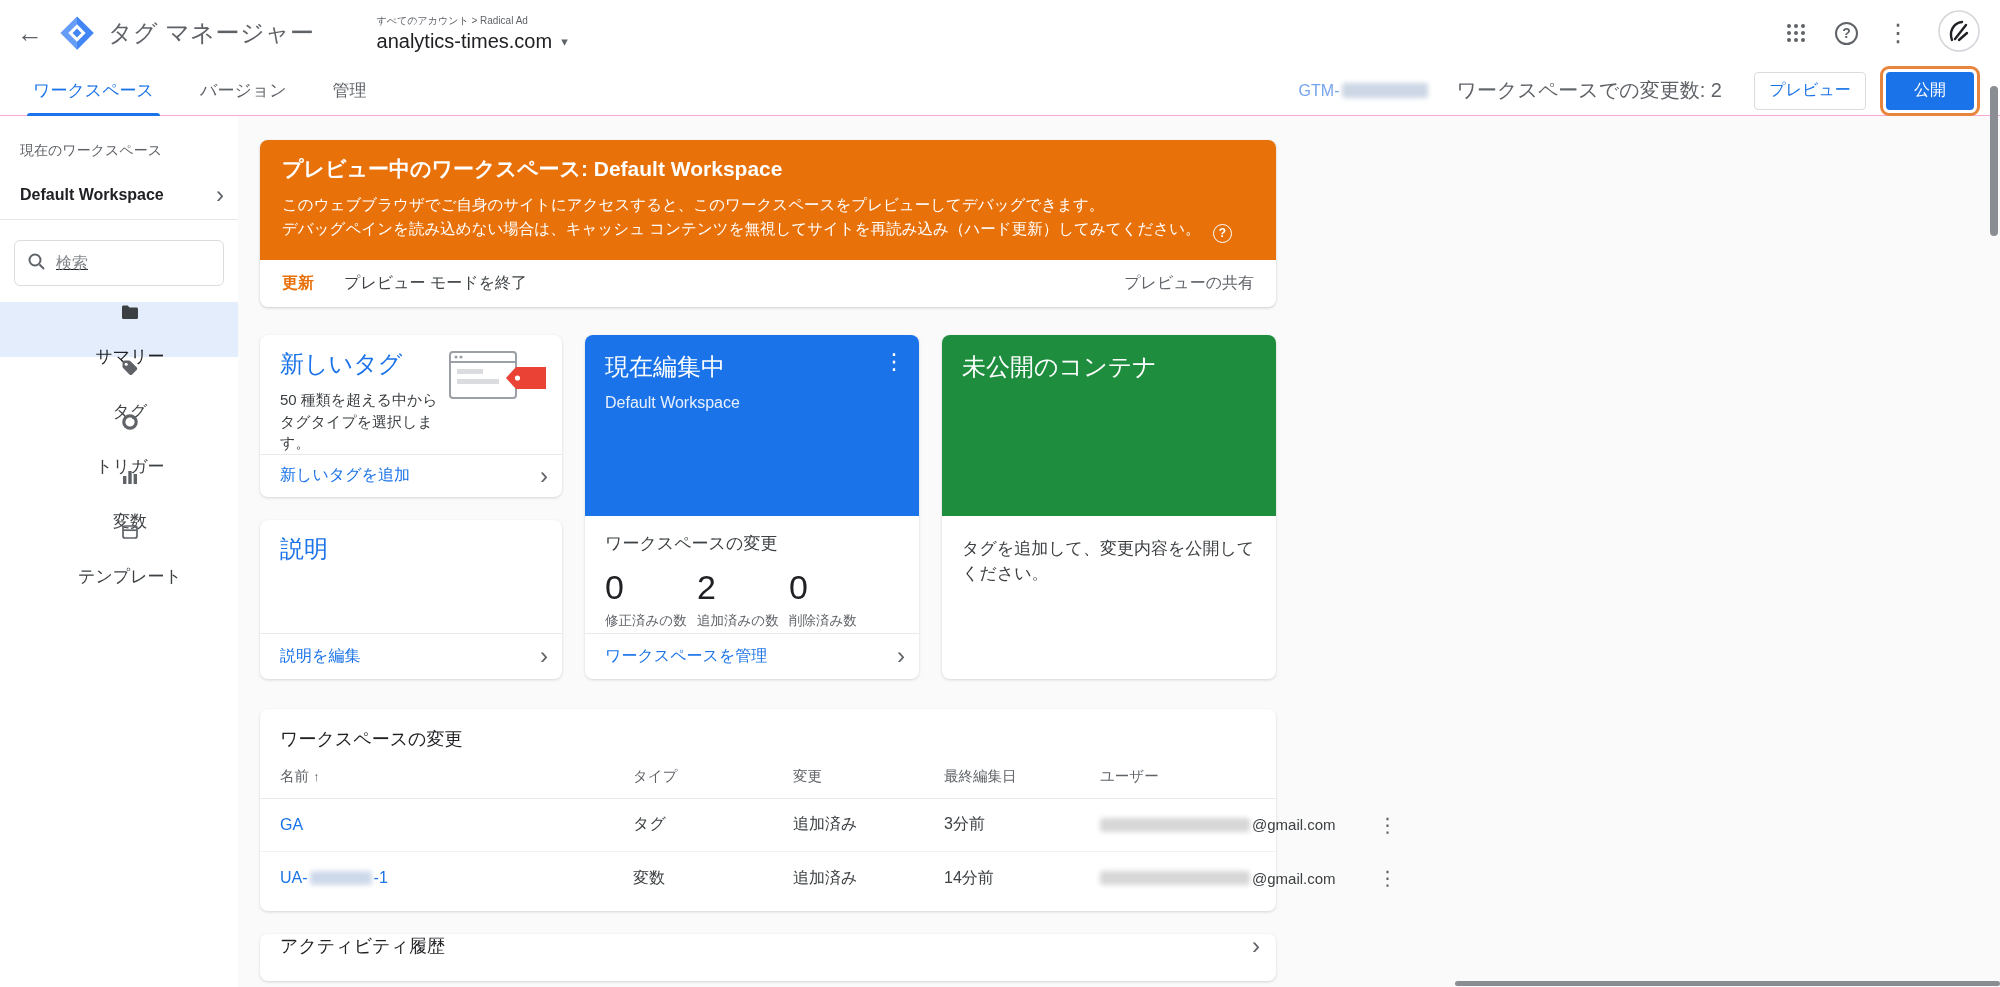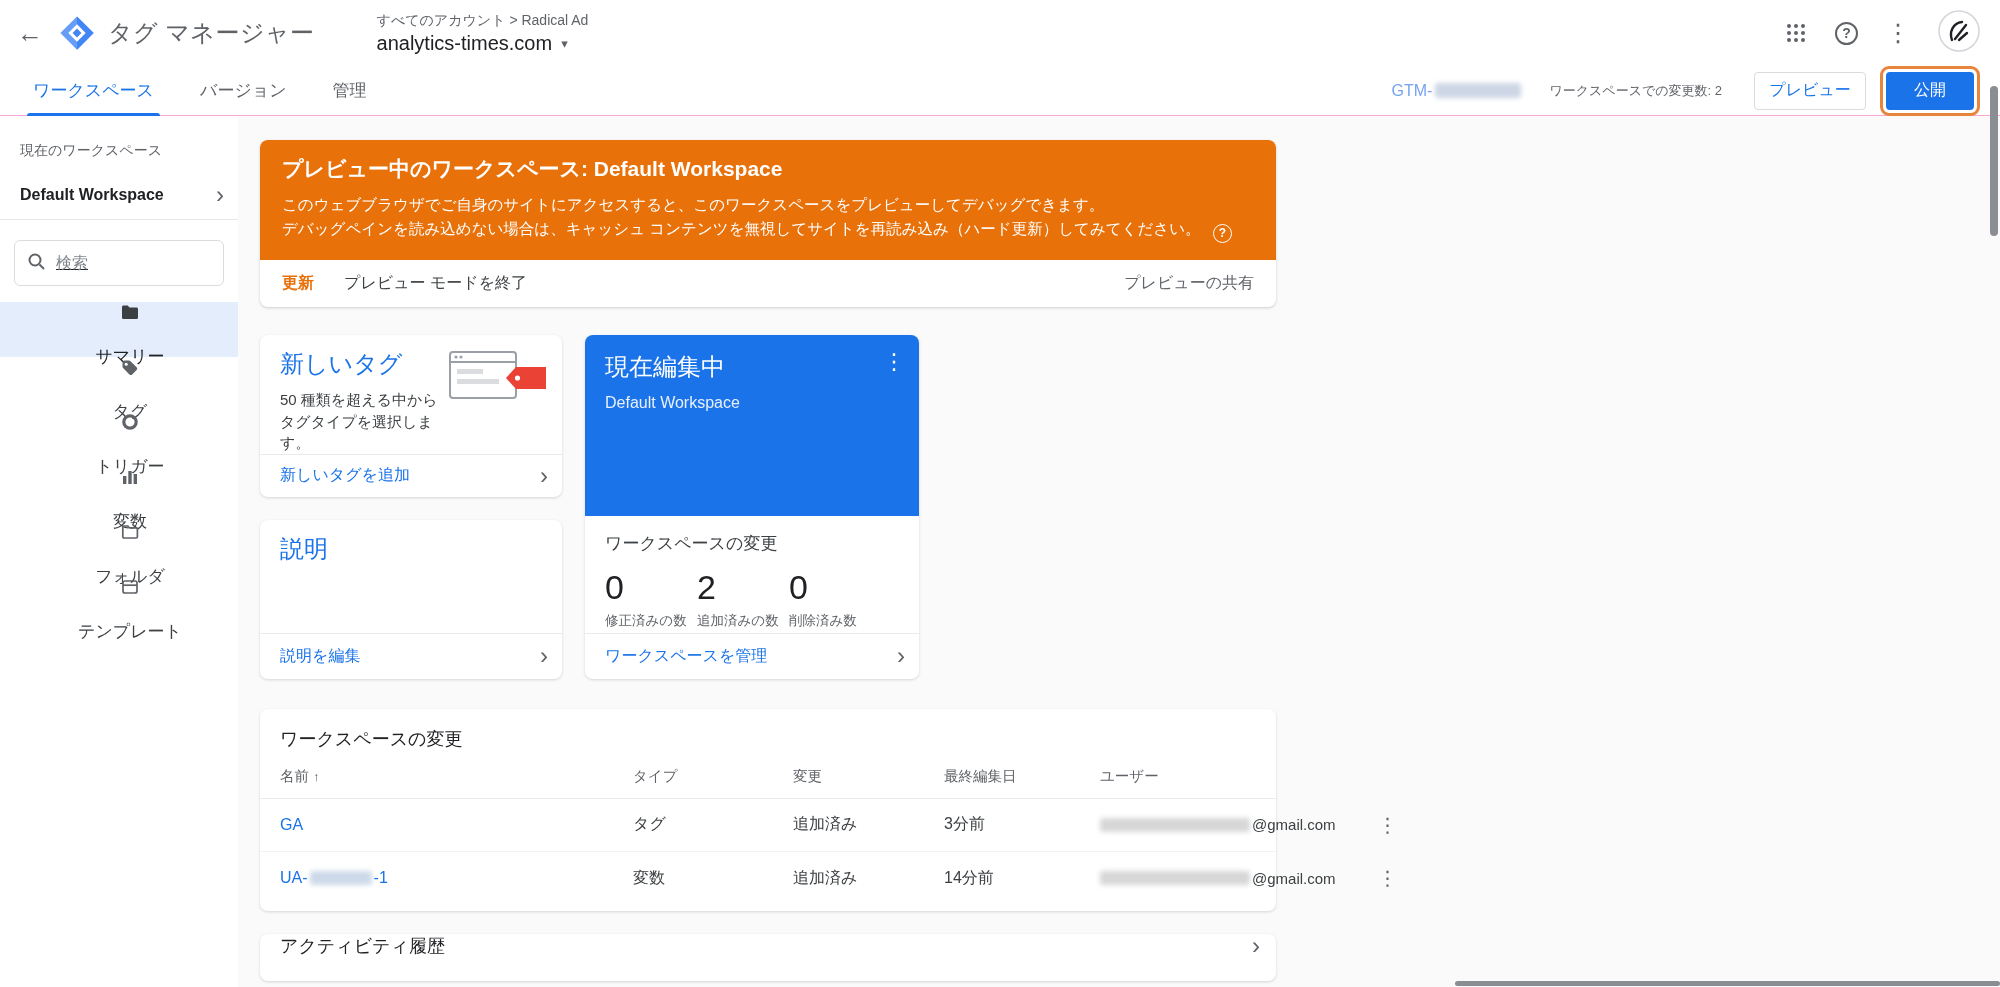--- a/index.html
+++ b/index.html
@@ -10,41 +10,41 @@
     color: #202124; background: #fff; overflow: hidden; position: relative;
   }
   .page { width: 2000px; height: 987px; position: relative; overflow: hidden; }
 
   
   .topbar { height: 66px; display: flex; align-items: center; padding: 0 20px 0 8px; background:#fff; }
   .back-btn { width: 44px; height: 44px; border: none; background: none; font-size: 26px; color: #5f6368; cursor: pointer; }
   .logo { margin: 0 12px 0 6px; display: flex; align-items: center; }
   .app-title { font-size: 24px; color: #5f6368; letter-spacing: .5px; white-space: nowrap; }
   .account { margin-left: 62px; display: flex; flex-direction: column; justify-content: center; }
-  .breadcrumb { font-size: 14px; color: #5f6368; }
+  .breadcrumb { font-size: 10px; color: #5f6368; }
   .container-row { display: flex; align-items: center; gap: 9px; margin-top: 2px; cursor: pointer; }
   .container-name { font-size: 20px; color: #202124; }
   .caret { font-size: 13px; color: #5f6368; }
   .top-icons { margin-left: auto; display: flex; align-items: center; gap: 28px; }
   .icon-btn { background: none; border: none; color: #5f6368; cursor: pointer; display: flex; align-items: center; justify-content: center; }
   .more-glyph { font-size: 24px; color: #5f6368; }
   .help-circle { width: 23px; height: 23px; border: 2px solid #5f6368; border-radius: 50%;
     display: inline-flex; align-items: center; justify-content: center; font-size: 14px; font-weight: bold; color: #5f6368; }
   .avatar-wrap { cursor: pointer; }
 
   
   .tabbar { height: 50px; display: flex; align-items: center; padding: 0 20px 0 33px; border-bottom: 1px solid #f9a8d4; background: #fff; }
   .tab { font-size: 17px; color: #5f6368; margin-right: 46px; height: 50px; line-height: 50px; cursor: pointer; position: relative; white-space: nowrap; }
   .tab.active { color: #1a73e8; }
   .tab.active::after { content:""; position: absolute; left: -6px; right: -6px; bottom: 0; height: 3px; background: #1a73e8; border-radius: 3px 3px 0 0; }
   .tab-right { margin-left: auto; display: flex; align-items: center; }
   .gtm-id { display: flex; align-items: center; font-size: 16px; color: #76a4ec; cursor: pointer; }
   .blur-chip { display: inline-block; border-radius: 3px; filter: blur(2.5px); }
   .gtm-blur { width: 86px; height: 15px; background: #ccd6e4; margin-left: 3px; }
-  .changes-count { font-size: 13px; color: #5f6368; margin-left: 28px; white-space: nowrap; }
+  .changes-count { font-size: 20px; color: #5f6368; margin-left: 28px; white-space: nowrap; }
   .btn-preview { margin-left: 32px; width: 112px; height: 38px; border: 1px solid #dadce0; border-radius: 4px;
     background: #fff; color: #1a73e8; font-size: 16px; cursor: pointer; }
   .publish-ring { margin-left: 14px; border: 3px solid #e8853d; border-radius: 9px; padding: 3px; }
   .btn-publish { width: 88px; height: 38px; background: #1a73e8; border: none; border-radius: 4px; color: #fff; font-size: 16px; cursor: pointer; }
 
   
   .body-row { display: flex; height: 871px; }
   .sidebar { width: 238px; background: #fff; flex-shrink: 0; }
   .sb-label { margin: 26px 0 10px 20px; font-size: 14px; color: #5f6368; }
   .ws-row { height: 50px; display: flex; align-items: center; padding: 0 14px 0 20px; border-bottom: 1px solid #e4e6e8; cursor: pointer; }
@@ -251,28 +251,20 @@
               <rect x="3" y="9" width="3.4" height="8"></rect>
                 <rect x="8.3" y="4" width="3.4" height="13"></rect>
                 <rect x="13.6" y="7" width="3.4" height="10"></rect>
             </svg>
           </span>
           <span>変数</span>
         </div>
         <div class="menu-item">
           <span>
             <svg width="20" height="20" viewBox="0 0 20 20" fill="none" stroke="#5f6368" stroke-width="1.7">
-              <path d="M2.8 5.2c0-.7.5-1.2 1.2-1.2h3.8l1.7 1.8h6.7c.7 0 1.2.5 1.2 1.2v7.8c0 .7-.5 1.2-1.2 1.2H4c-.7 0-1.2-.5-1.2-1.2z"></path>
-            </svg>
-          </span>
-          <span>フォルダ</span>
-        </div>
-        <div class="menu-item">
-          <span>
-            <svg width="20" height="20" viewBox="0 0 20 20" fill="none" stroke="#5f6368" stroke-width="1.7">
               <rect x="3" y="4" width="14" height="12" rx="2"></rect>
                 <line x1="3" y1="8.2" x2="17" y2="8.2"></line>
             </svg>
           </span>
           <span>テンプレート</span>
         </div>
       </div>
     </aside>
 
     <main class="main">
@@ -343,20 +335,24 @@
                   <div class="stat-label">削除済み数</div>
                 </div>
               </div>
               <div class="card-action">
                 <span class="action-link">ワークスペースを管理</span>
                 <span class="chevron">›</span>
               </div>
             </div>
           </div>
 
+          <div class="card card-unpublished">
+            <div class="unpub-head">未公開のコンテナ</div>
+            <div class="unpub-body">タグを追加して、変更内容を公開してください。</div>
+          </div>
 
           <div class="card card-desc">
             <div class="desc-body">
               <div class="card-blue-title">説明</div>
             </div>
             <div class="card-action">
               <span class="action-link">説明を編集</span>
               <span class="chevron">›</span>
             </div>
           </div>

